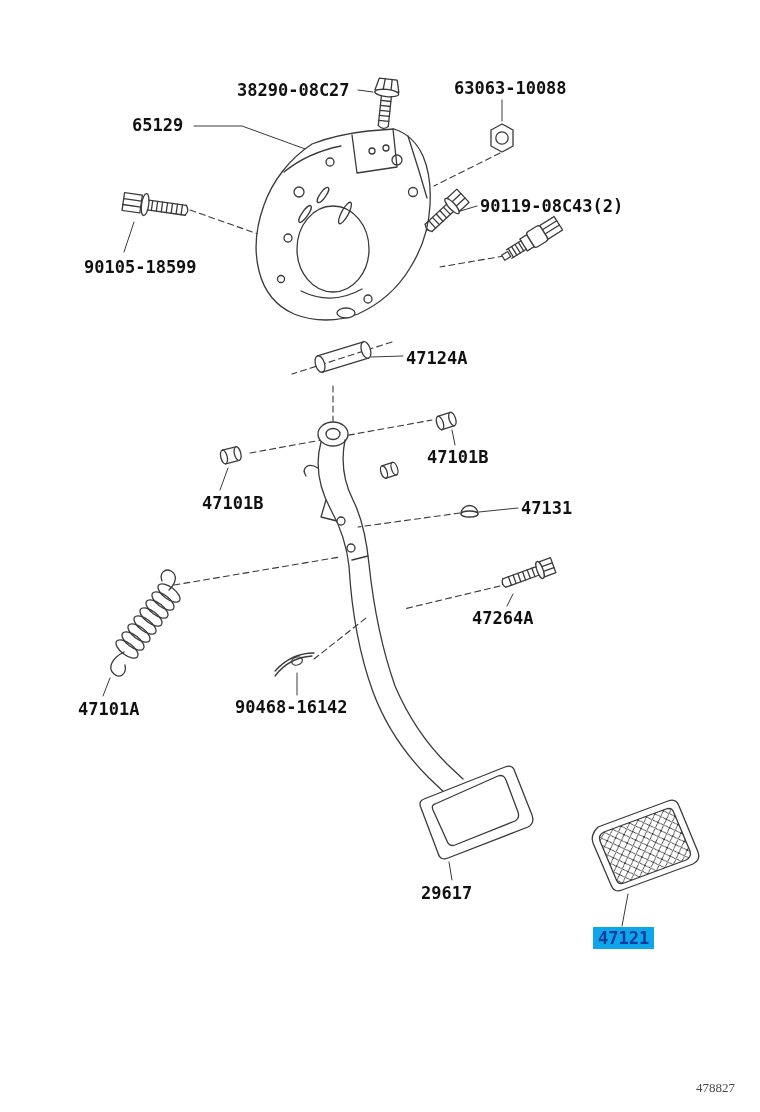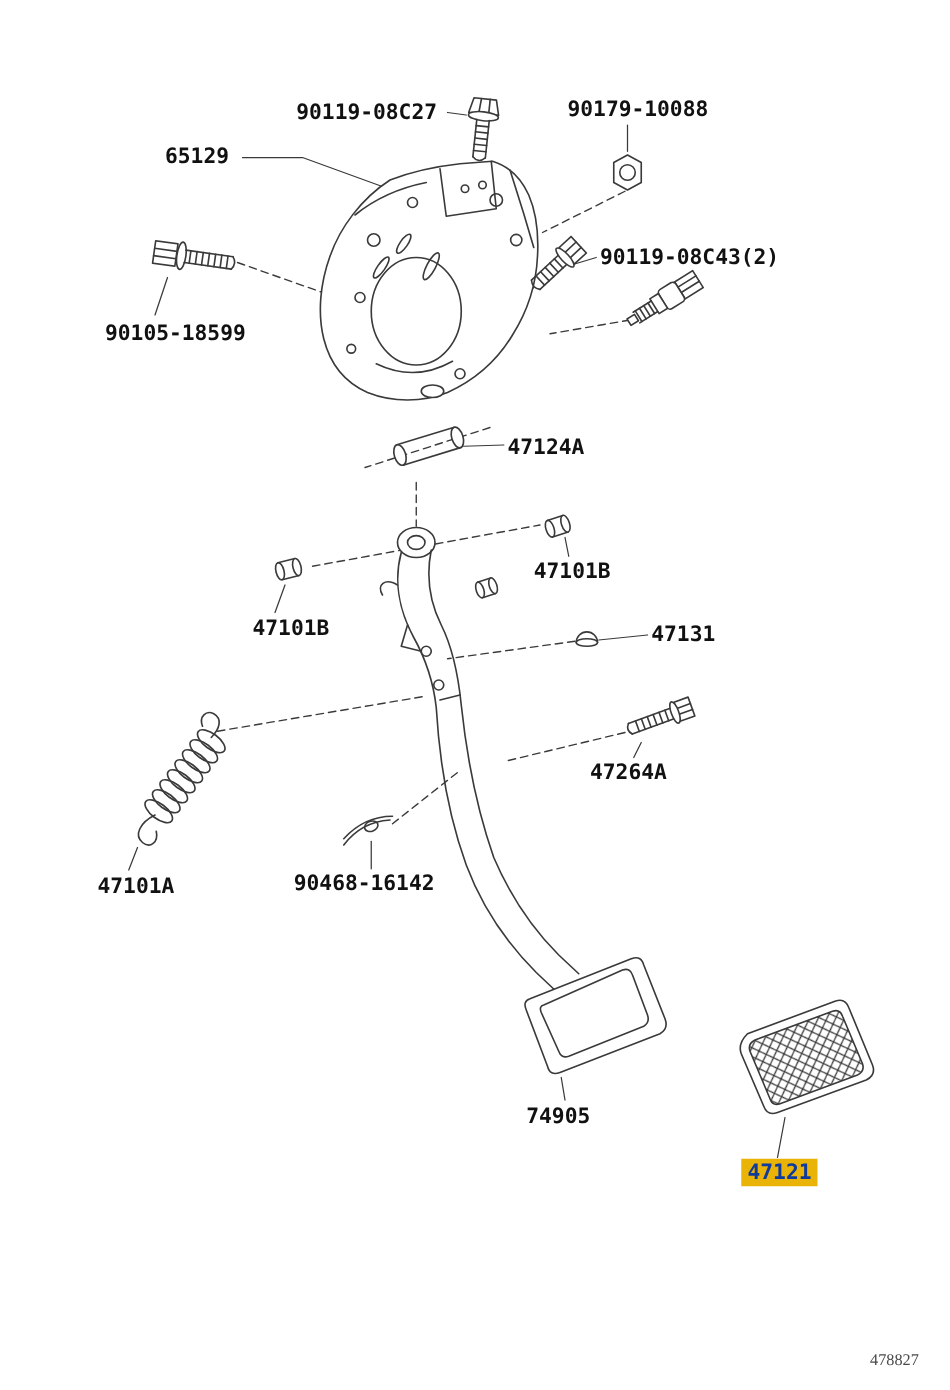--- a/index.html
+++ b/index.html
@@ -4,21 +4,21 @@
 <style>
   html,body{margin:0;padding:0;background:#ffffff;}
   .stage{position:relative;width:760px;height:1112px;background:#ffffff;overflow:hidden;
          font-family:"DejaVu Sans Mono",monospace;}
   .stage svg{position:absolute;left:0;top:0;}
   .art{fill:none;stroke:#3a3a3a;stroke-width:1.3;stroke-linecap:round;stroke-linejoin:round;}
   .dash path{stroke-dasharray:6 4;stroke-width:1.1;}
   .ldr path{stroke-width:1;}
   .lbl{position:absolute;font-weight:bold;font-size:17px;line-height:20px;color:#111111;white-space:nowrap;}
   .note-line{font-size:16px;line-height:20px;}
-  .hl{background:#eab308;color:#103a9b;padding:1px 5px;}
+  .hl{background:#0ea5e9;color:#103a9b;padding:1px 5px;}
   .wm{position:absolute;font-family:Liberation Serif, serif;font-weight:normal;
       font-size:13px;color:#4a4a4a;}
 </style>
 </head>
 <body>
 
 <div class="stage">
 
   <svg width="760" height="1112" viewBox="0 0 760 1112">
     <defs>
@@ -200,33 +200,33 @@
       </g>
 
       <g>
         <path d="M598,827 L668,801 Q676,798 679,806 L698,852 Q701,860 693,864 L622,890 Q614,893 611,885 L593,843 Q590,835 598,827 Z" fill="#fff"></path>
         <path d="M604,832 L666,809 Q672,807 674,813 L690,851 Q692,857 686,860 L624,883 Q618,885 616,879 L600,841 Q598,835 604,832 Z" fill="url(#tread)"></path>
       </g>
 
     </g>
   </svg>
 
-  <div class="lbl" style="left:237px;top:80px">90119-08C27</div>
-  <div class="lbl" style="left:454px;top:78px">90179-10088</div>
+  <div class="lbl" style="left:237px;top:80px">38290-08C27</div>
+  <div class="lbl" style="left:454px;top:78px">63063-10088</div>
   <div class="lbl" style="left:132px;top:115px">65129</div>
   <div class="lbl" style="left:84px;top:257px">90105-18599</div>
   <div class="lbl" style="left:480px;top:196px">90119-08C43(2)</div>
 
 
   <div class="lbl" style="left:406px;top:348px">47124A</div>
   <div class="lbl" style="left:427px;top:447px">47101B</div>
   <div class="lbl" style="left:202px;top:493px">47101B</div>
   <div class="lbl" style="left:521px;top:498px">47131</div>
   <div class="lbl" style="left:472px;top:608px">47264A</div>
   <div class="lbl" style="left:78px;top:699px">47101A</div>
   <div class="lbl" style="left:235px;top:697px">90468-16142</div>
-  <div class="lbl" style="left:421px;top:883px">74905</div>
+  <div class="lbl" style="left:421px;top:883px">29617</div>
 
   <div class="lbl hl" style="left:593px;top:927px">47121</div>
 
   <div class="wm" style="left:696px;top:1080px">478827</div>
 
 </div>
 
 </body></html>

